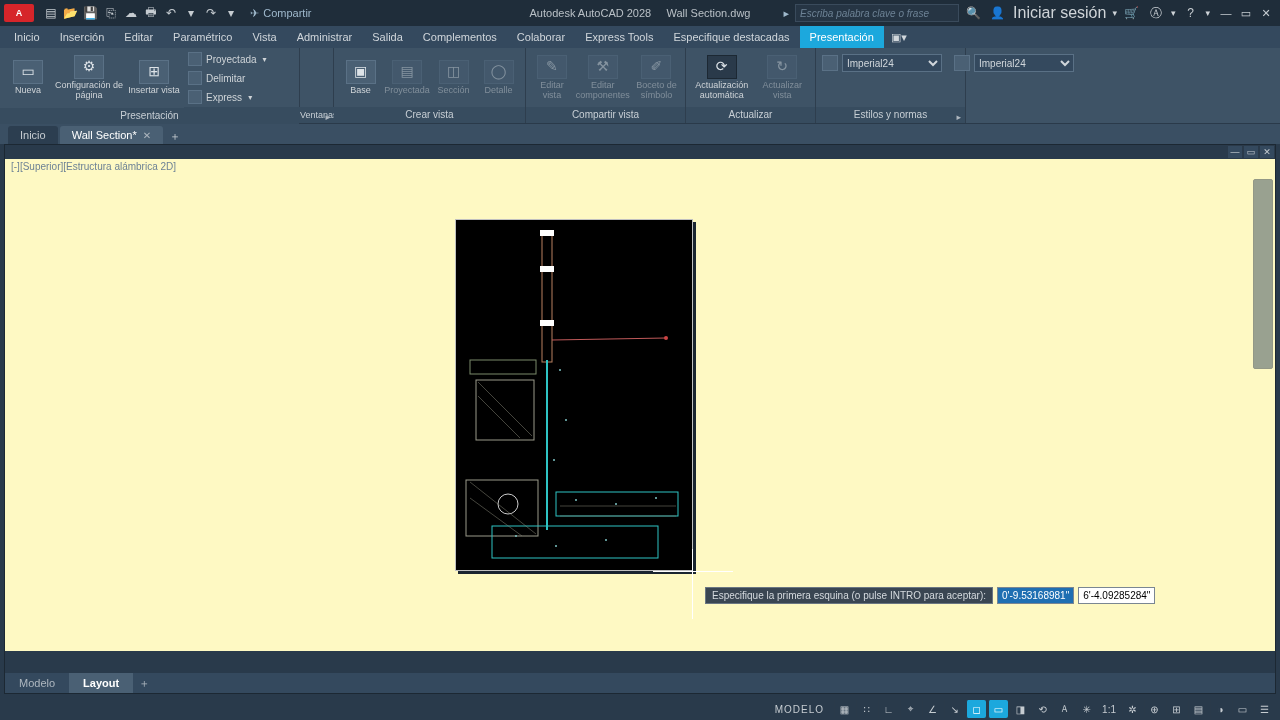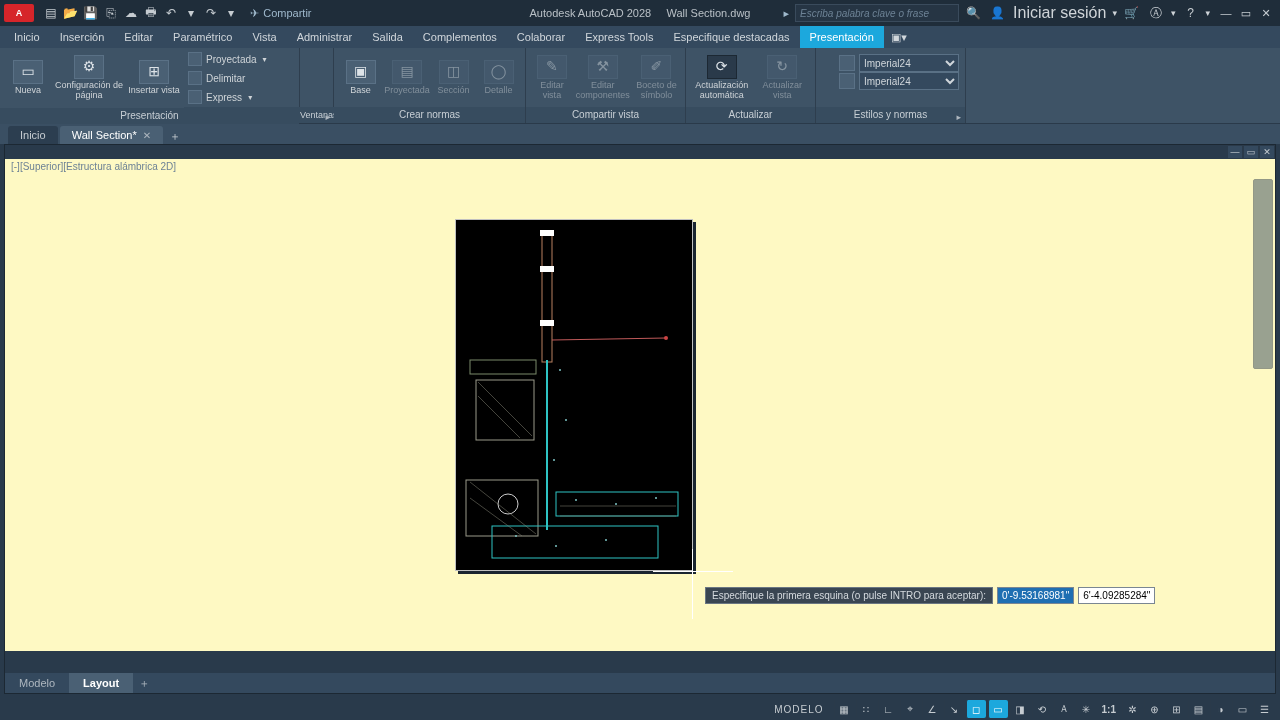--- a/index.html
+++ b/index.html
@@ -87,21 +87,21 @@
 .layout-tabs { position:absolute; left:0; bottom:0; height:20px; width:100%; background:#34495e; display:flex; align-items:center; font-size:11px;}
 .layout-tabs .ltab { padding:0 14px; height:100%; display:flex; align-items:center; color:#aeb7bf; }
 .layout-tabs .ltab.active { background:#4a6074; color:#fff; font-weight:bold;}
 .layout-tabs .plus{ width:22px; text-align:center; color:#aeb7bf;}
 
 
 .statusbar { position:absolute; bottom:0; right:0; height:22px; display:flex; align-items:center; gap:2px; padding:0 6px; font-size:10px; color:#c6ccd1;}
 .statusbar .sbtn { width:20px; height:18px; display:flex; align-items:center; justify-content:center; border-left:1px solid #2a3a4a;}
 .statusbar .sbtn.on { background:#1ca8dd; color:#fff; border-radius:2px;}
 .statusbar .model { padding:0 8px; letter-spacing:1px;}
-.statusbar .ratio { padding:0 4px;font-weight:bold;}
+.statusbar .ratio { padding:0 4px;}
 
 
 .paper svg { position:absolute; top:0; left:0; }
 </style>
 </head>
 <body>
 
 <div class="titlebar">
   <div class="logo">A</div>
   <div class="qat">
@@ -213,21 +213,21 @@
         </div>
       <div class="big-btn disabled">
           <div class="icon">◫</div>
           <span>Sección</span>
         </div>
       <div class="big-btn disabled">
           <div class="icon">◯</div>
           <span>Detalle</span>
         </div>
     </div>
-    <div class="label">Crear normas</div>
+    <div class="label">Crear vista</div>
   </div>
 
   <div class="ribbon-panel" style="width:160px;">
     <div class="body">
       <div class="big-btn disabled">
           <div class="icon">✎</div>
           <span>Editar vista</span>
         </div>
       <div class="big-btn disabled" style="width:56px;">
           <div class="icon">⚒</div>
@@ -249,21 +249,21 @@
         </div>
       <div class="big-btn disabled" style="width:54px;">
           <div class="icon">↻</div>
           <span>Actualizar vista</span>
         </div>
     </div>
     <div class="label">Actualizar</div>
   </div>
 
   <div class="ribbon-panel" style="width:150px;">
-    <div class="body" style="flex-direction:column; gap:0; align-items:flex-end; padding-top:6px;">
+    <div class="body" style="flex-direction:row; gap:12px; align-items:flex-start; padding-top:6px;">
       <div class="style-row">
         <div class="sicon"></div>
         <select><option>Imperial24</option></select>
       </div>
       <div class="style-row">
         <div class="sicon"></div>
         <select><option>Imperial24</option></select>
       </div>
     </div>
     <div class="label"><span>Estilos y normas</span><span class="arrow">▸</span></div>

